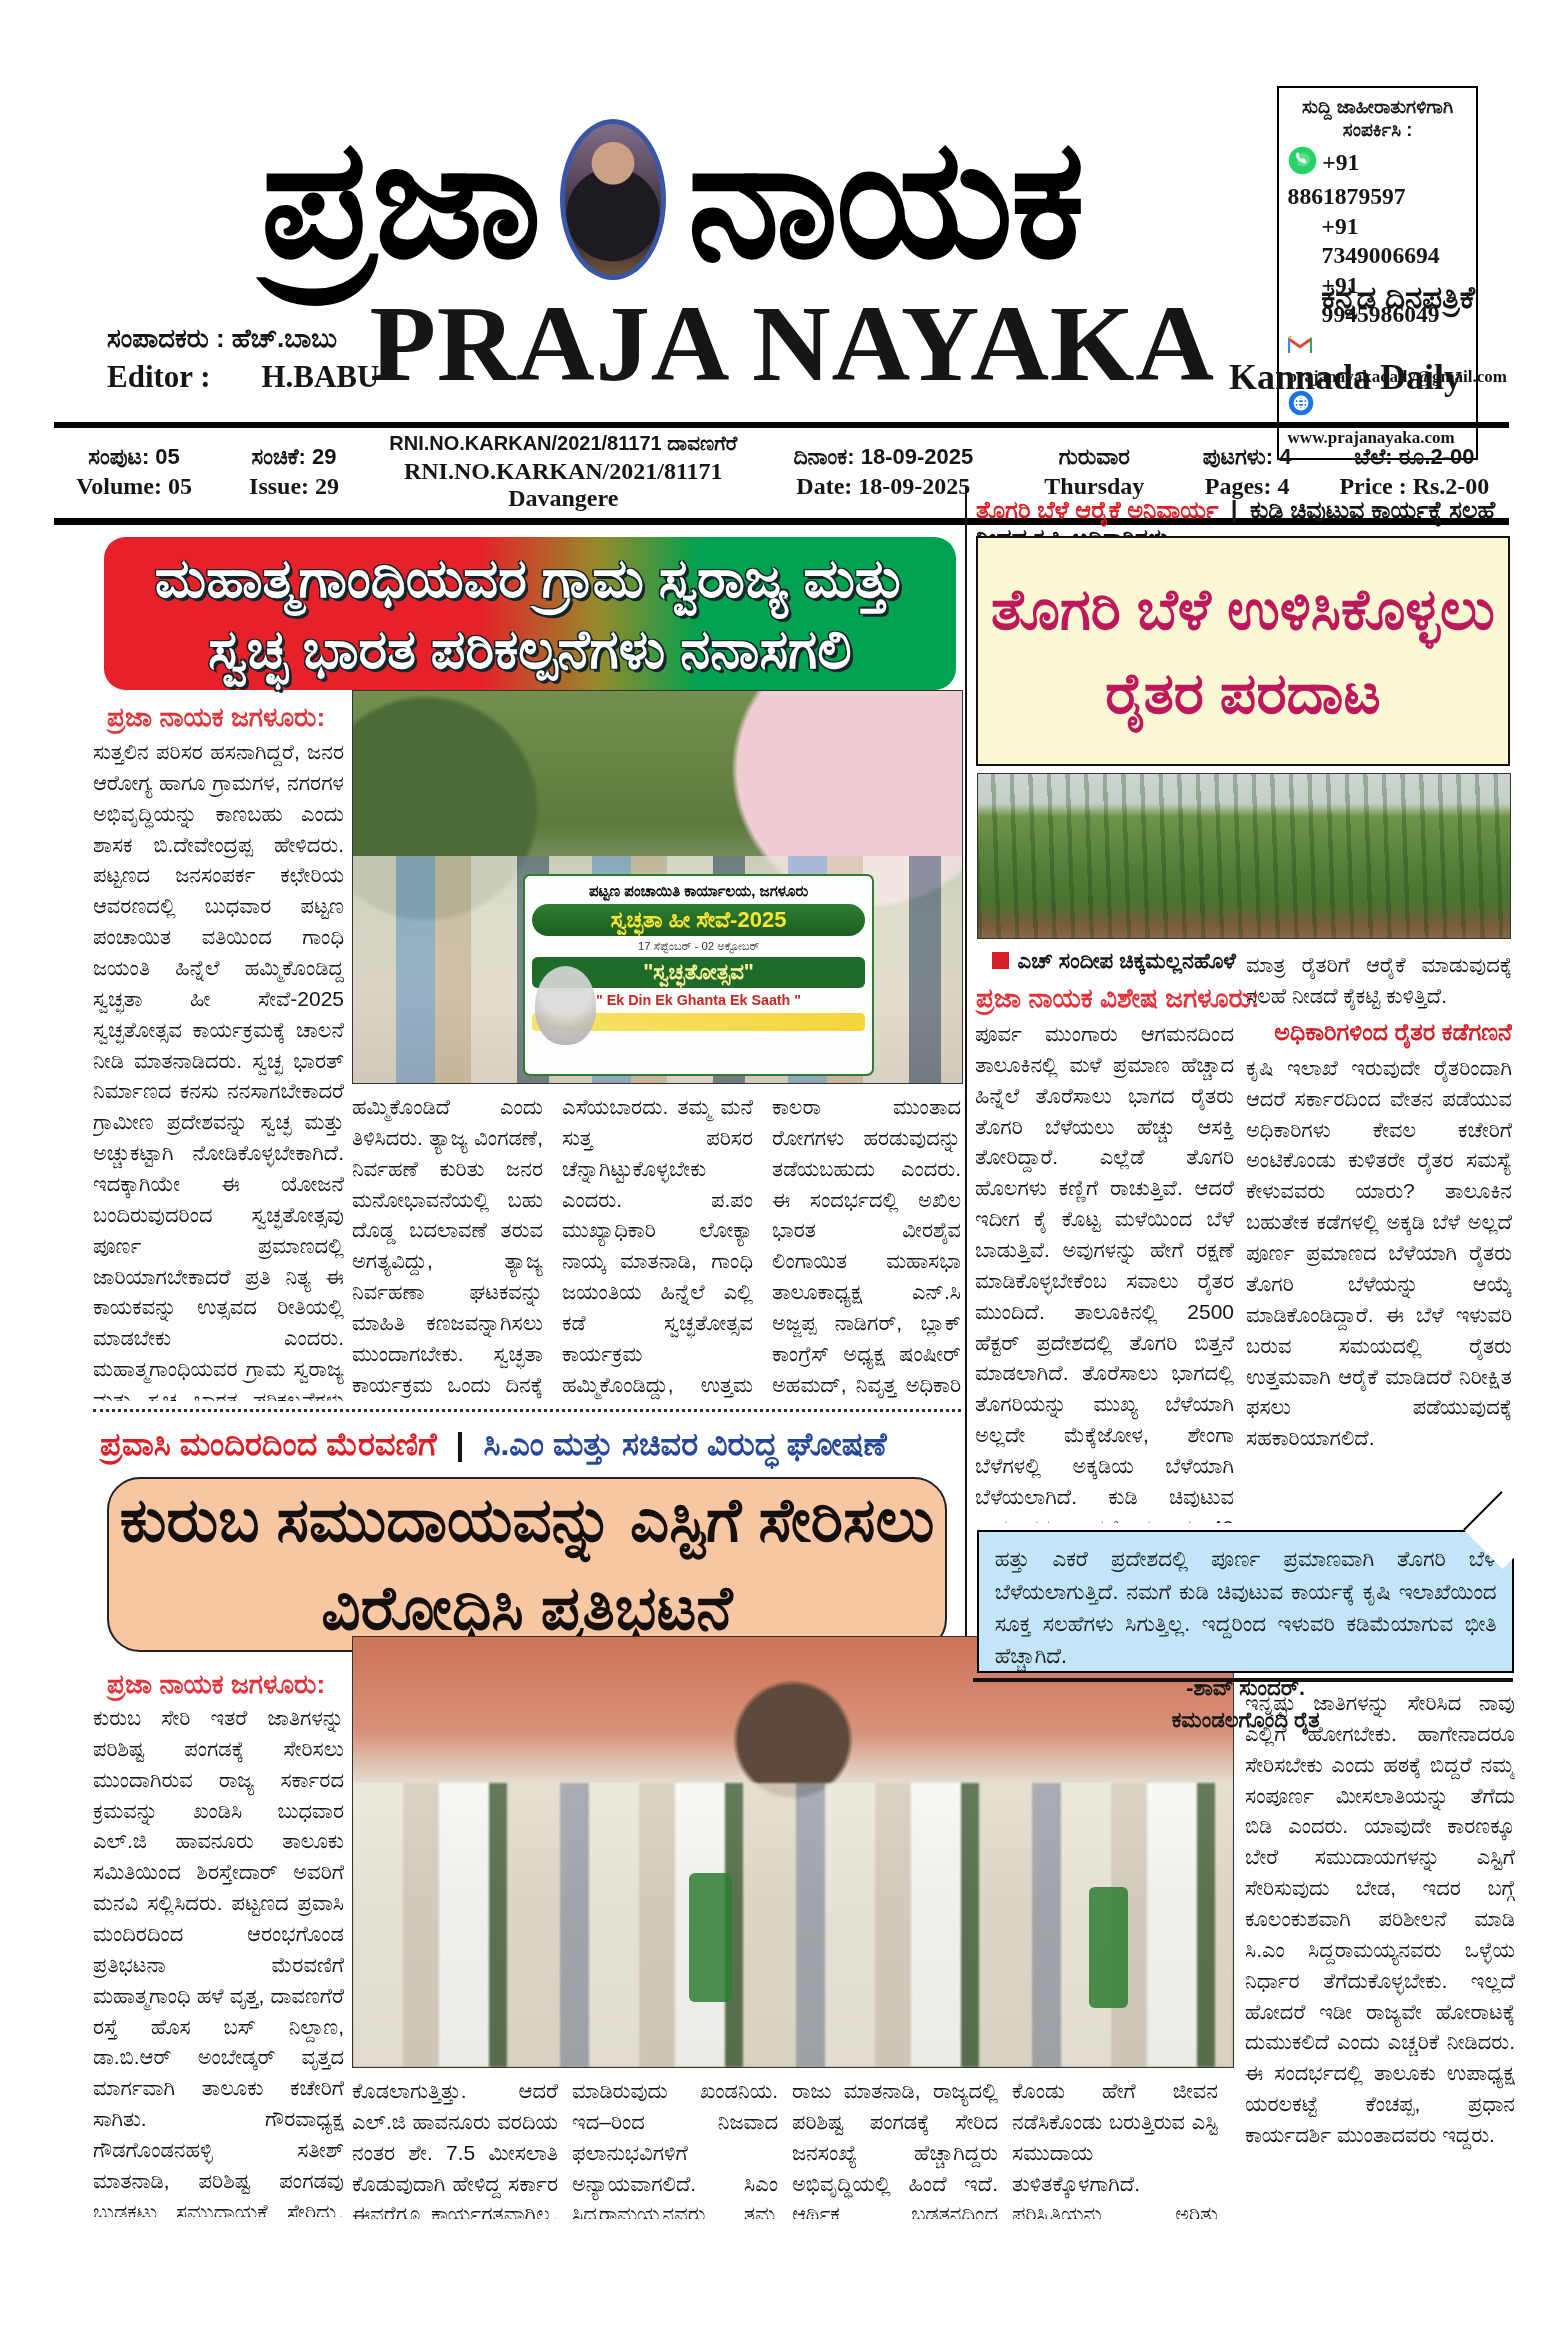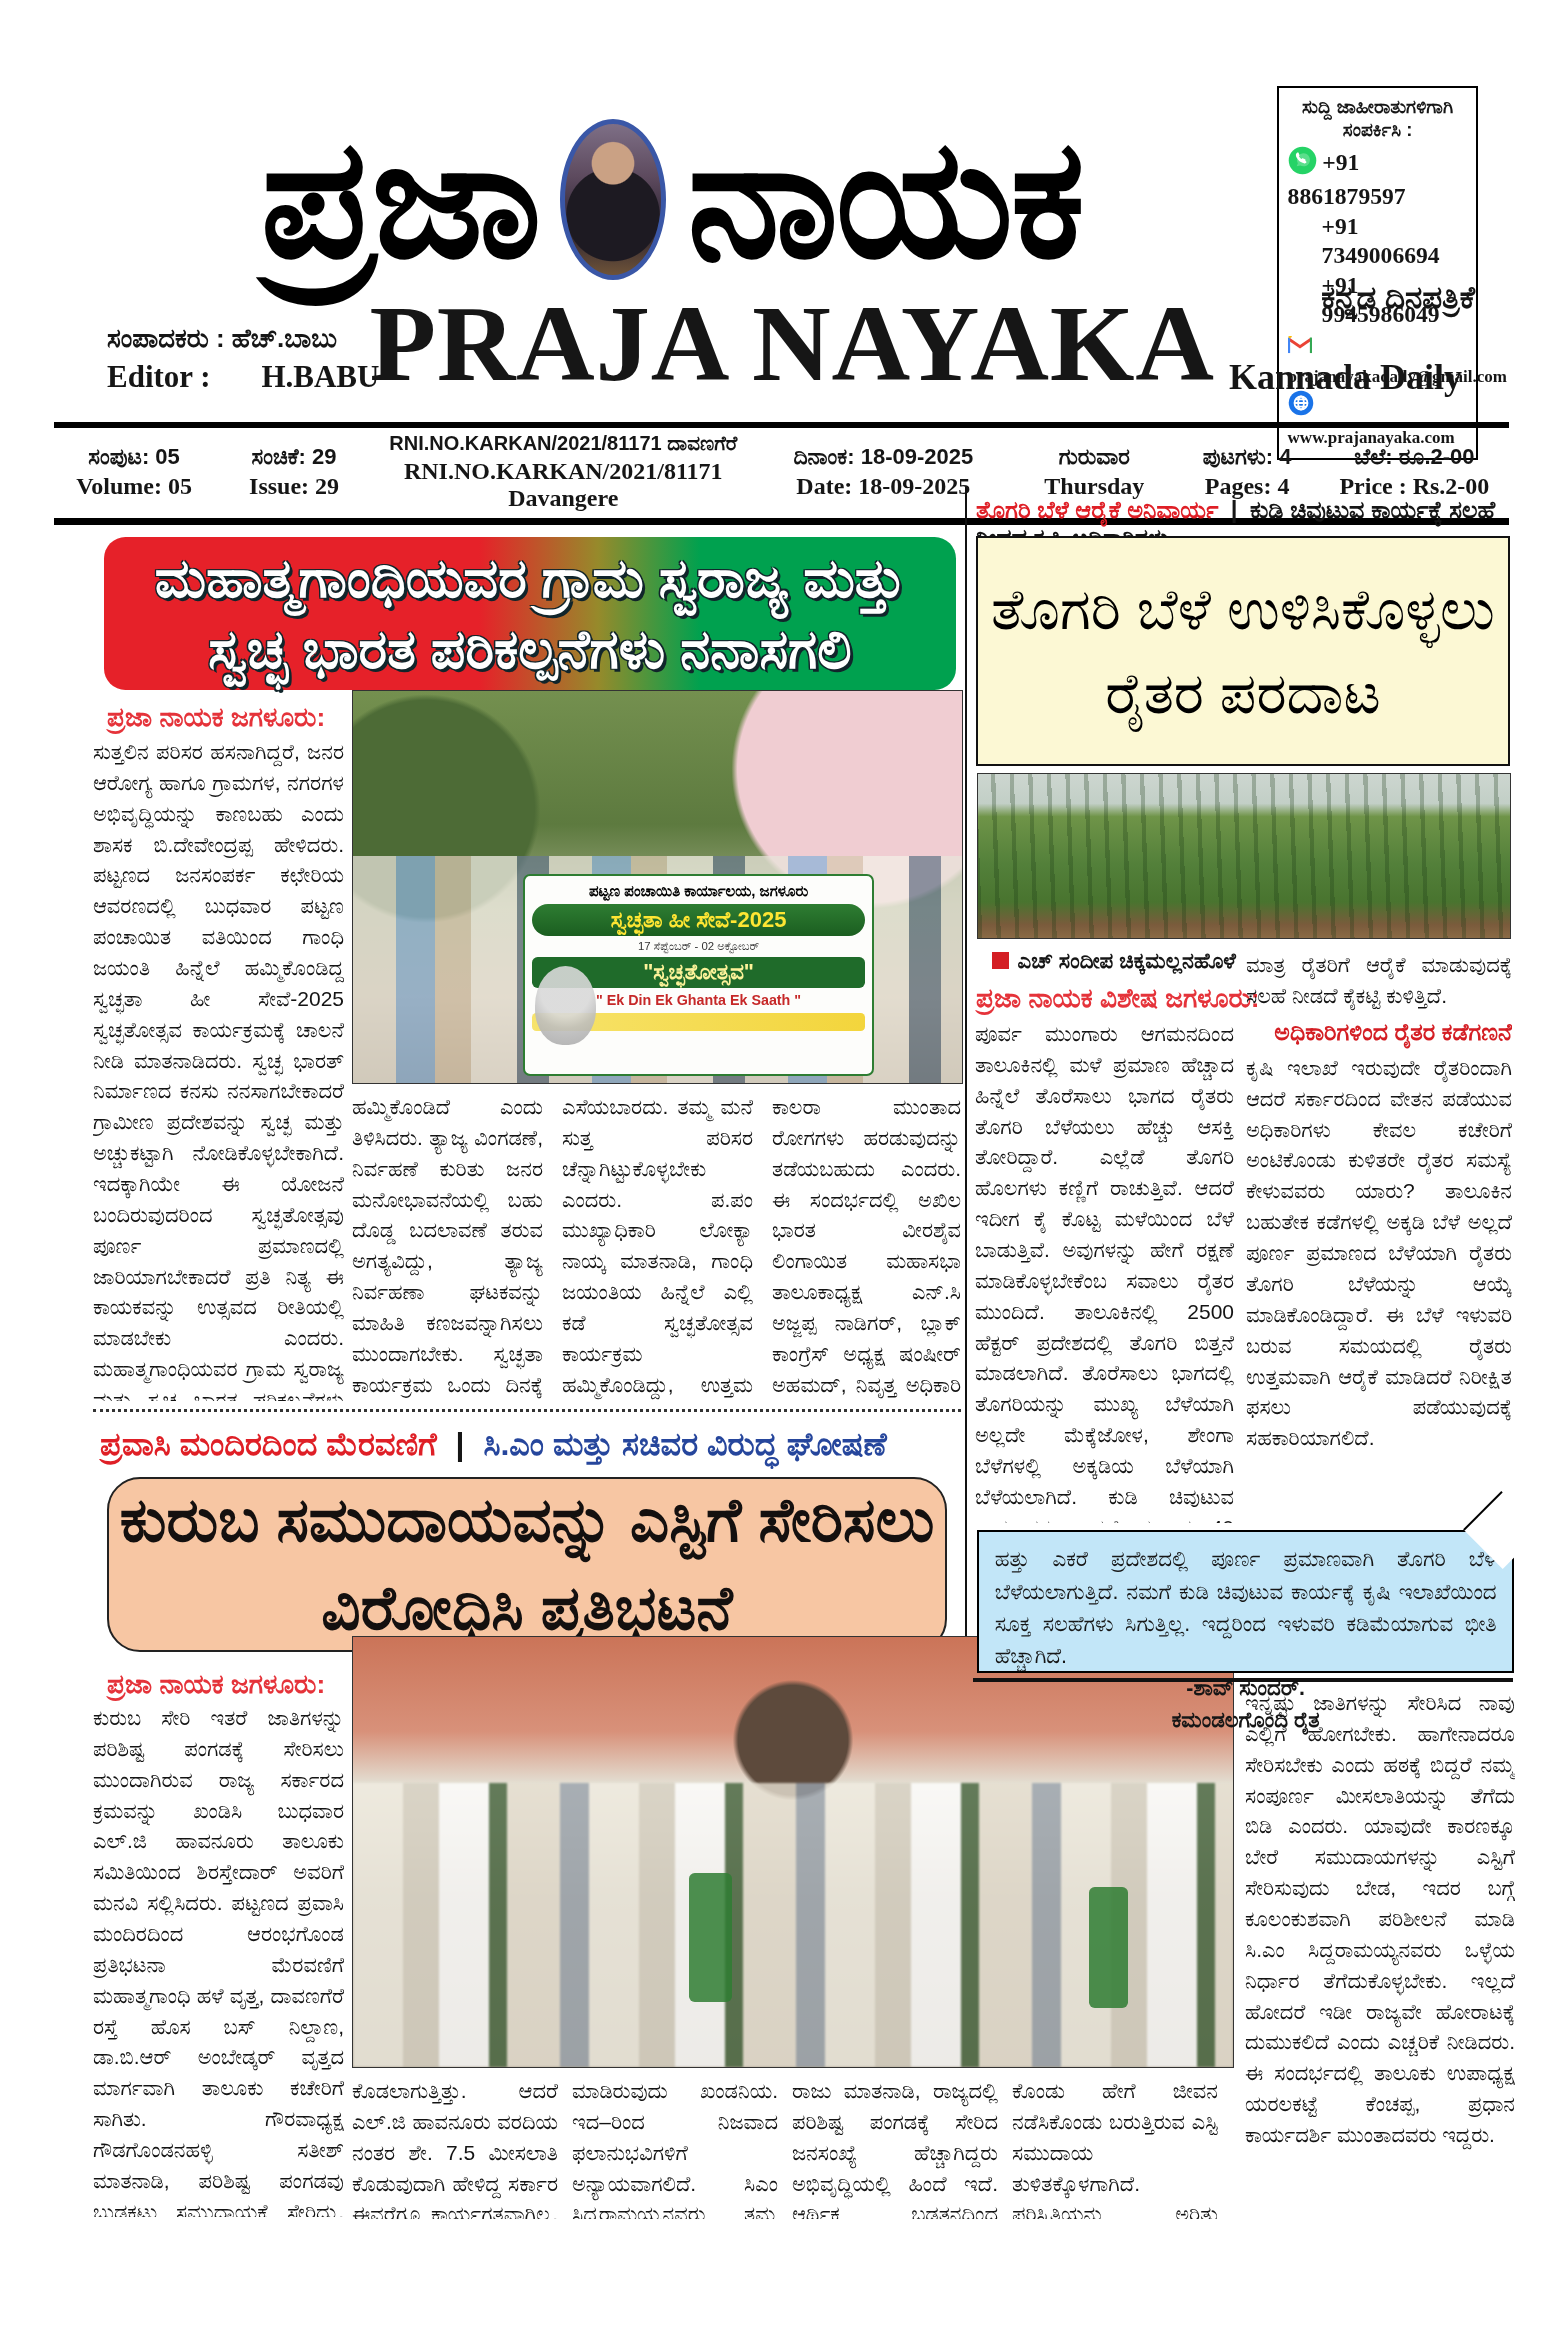--- a/index.html
+++ b/index.html
@@ -29,21 +29,21 @@
   .infobar{border-top:6.4px solid #000;border-bottom:7.9px solid #000;display:flex;align-items:center;padding:4.3px 0 5.7px 0;}
   .icell{flex:1;text-align:center;}
   .icell .k{font-size:22px;font-weight:bold;}
   .icell .e{font-family:"Liberation Serif",serif;font-size:24px;font-weight:bold;margin-top:2.9px;}
   
   .hbox1{border-radius:21.4px;background:linear-gradient(90deg,#e62129 0%,#e62129 44%,#968a2b 58%,#00a14f 70%,#00a14f 100%);
      display:flex;flex-direction:column;justify-content:center;text-align:center;}
   .hbox1 .line{color:#fff;font-weight:900;font-size:54px;line-height:71px;
      text-shadow:2.9px 2.9px 0 #11252b,-1.4px -1.4px 0 #11252b,1.4px -1.4px 0 #11252b,-1.4px 1.4px 0 #11252b;}
   .hbox2{background:#fcf8d4;border:2.9px solid #111;display:flex;flex-direction:column;justify-content:center;text-align:center;}
-  .hbox2 .line{color:#000000;font-weight:400;font-size:57px;line-height:84px;}
+  .hbox2 .line{color:#be185d;font-weight:700;font-size:57px;line-height:84px;}
   .hbox3{background:#f7c6a3;border:2.1px solid #222;border-radius:33px;display:flex;flex-direction:column;justify-content:space-between;text-align:center;}
   .hbox3 .line{color:#14100f;font-weight:900;font-size:61px;line-height:83px;}
   .kicker{font-weight:bold;white-space:nowrap;}
   .byline{font-weight:bold;color:#e5333a;font-size:26.4px;}
   .ncol{font-size:21px;line-height:1.47;text-align:justify;color:#141414;overflow:hidden;}
   .subhead{color:#d41e24;font-weight:bold;font-size:23.6px;text-align:right;margin:7.1px 0;}
   .vrule{width:2.1px;background:#111;}
   .dotted{border-top:3.6px dotted #333;height:0;}
   .hrule{background:#111;}
   

